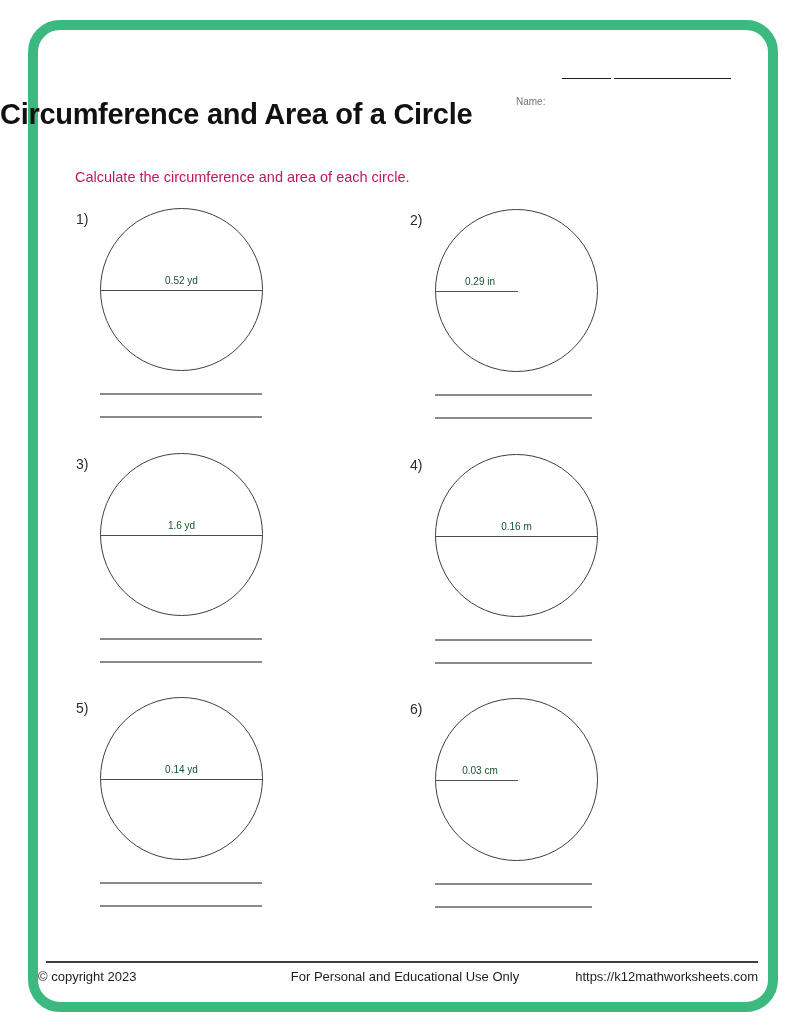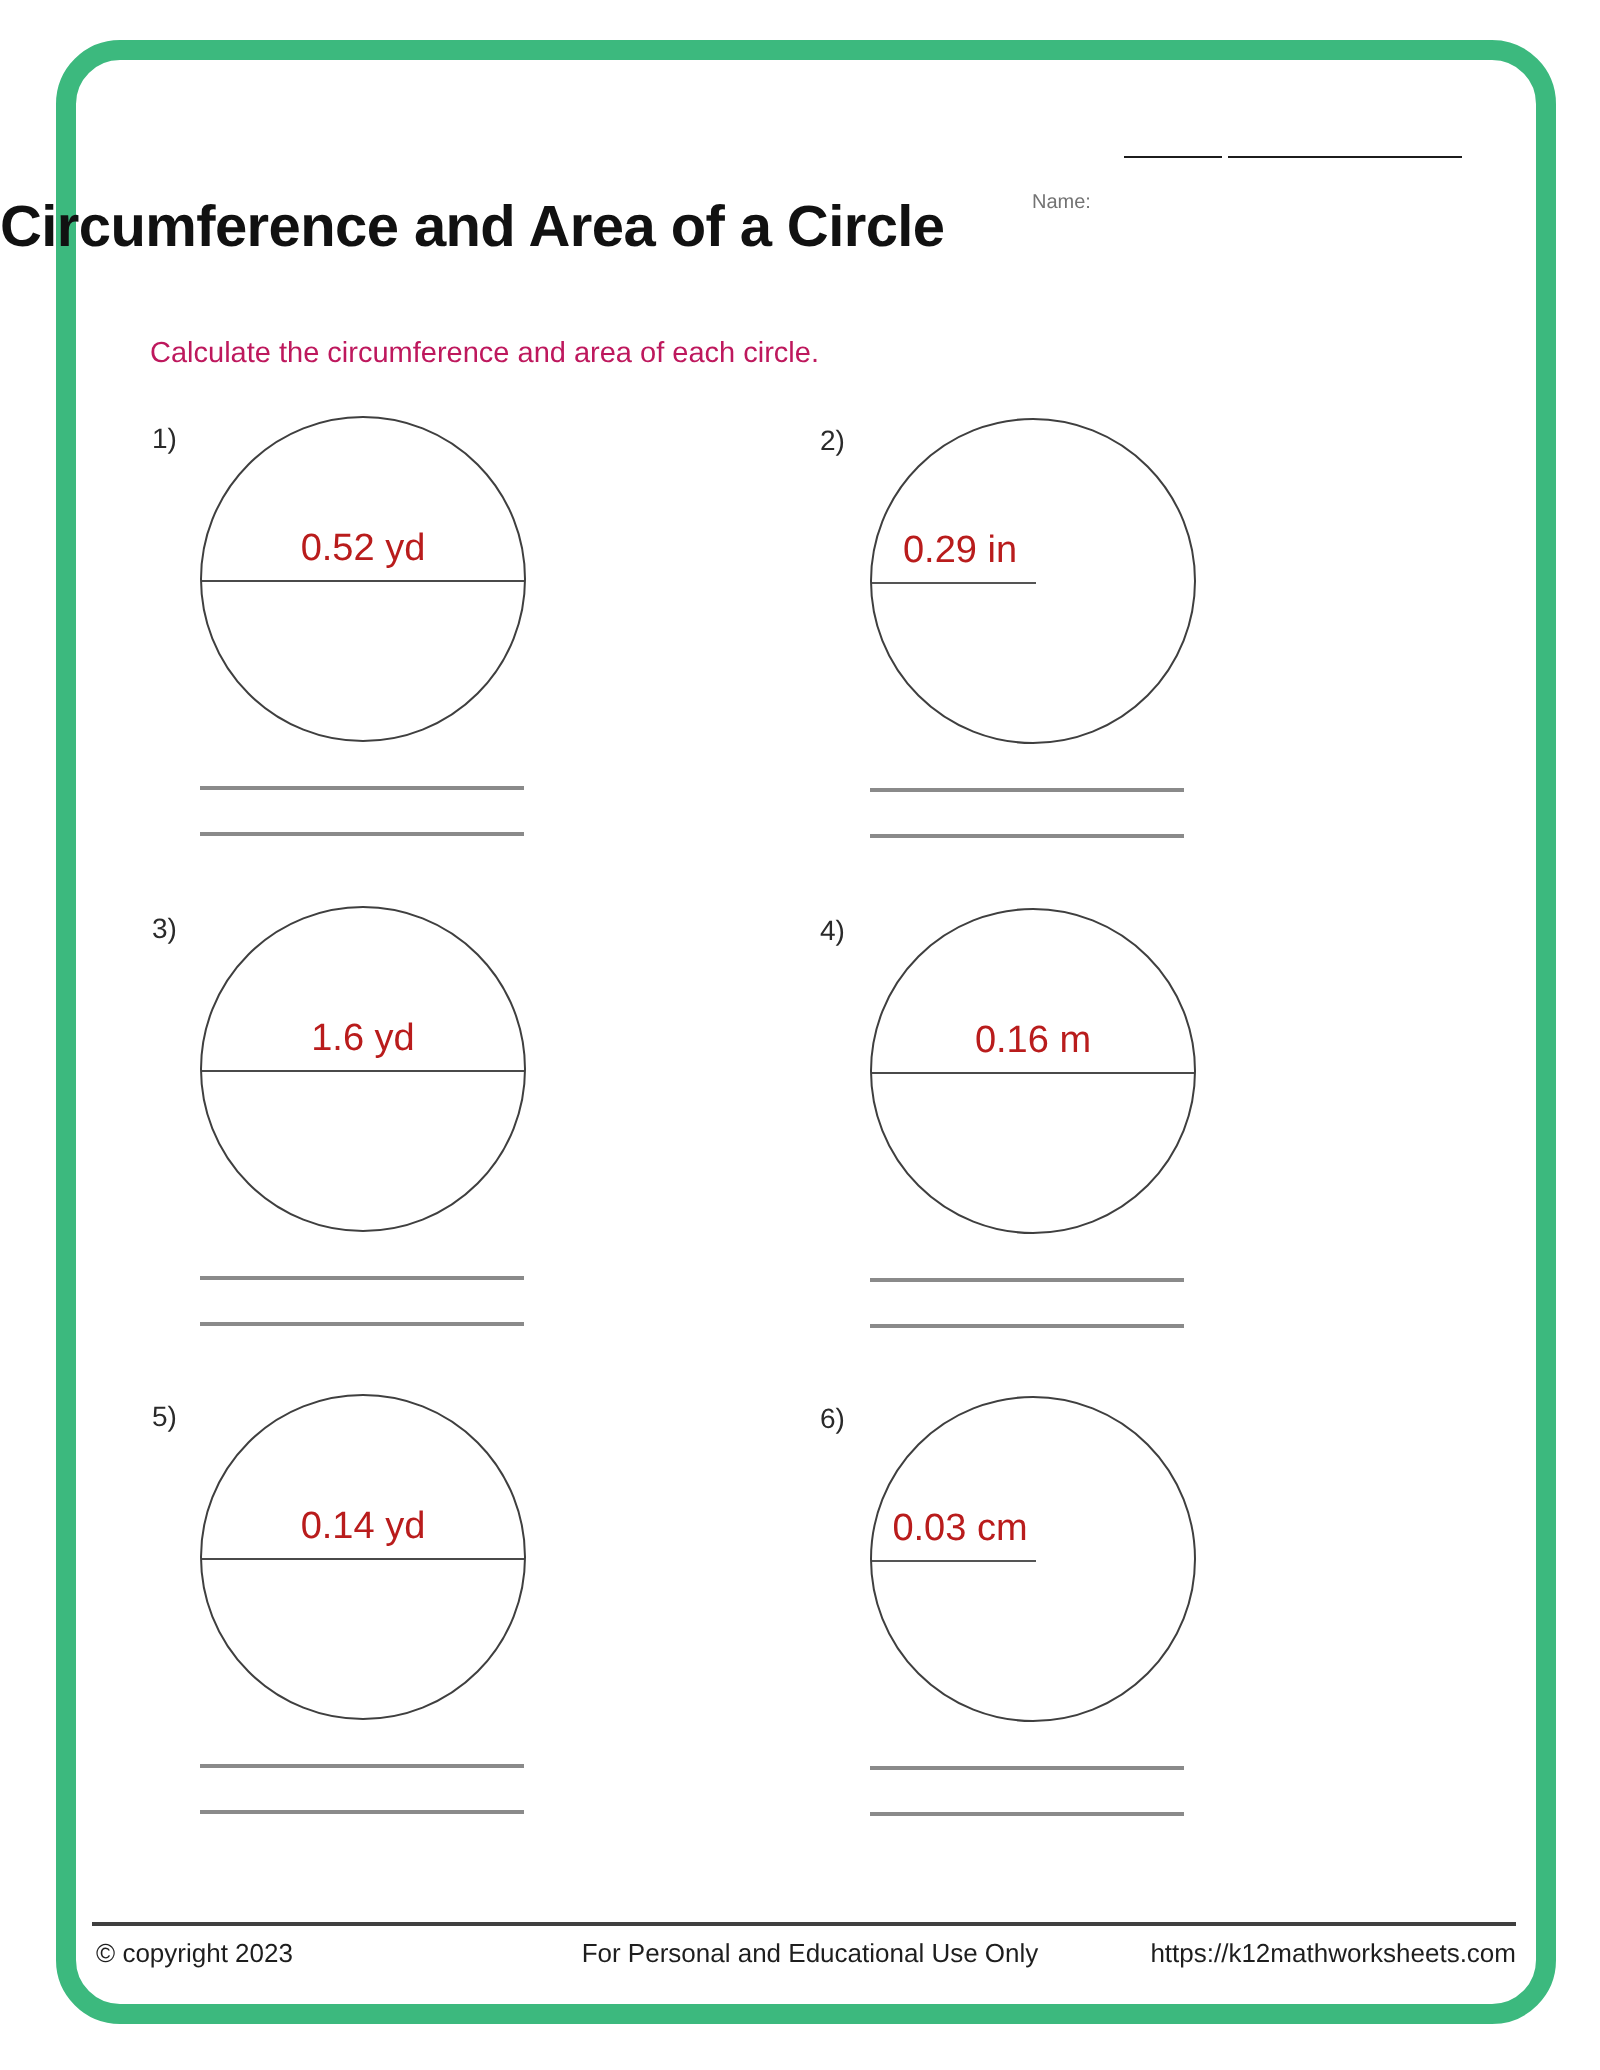--- a/index.html
+++ b/index.html
@@ -27,32 +27,32 @@
   .col1 .circle-wrap { left:24px; }
   .col2 .circle-wrap { left:25px; }
   .circle {
     position:absolute; left:0; top:0; width:100%; height:100%;
     border:1.5px solid #3f3f3f; border-radius:50%; box-sizing:border-box;
   }
   .dline { position:absolute; left:1px; right:1px; top:50%; border-top:1.6px solid #4a4a4a; height:0; }
   .rline { position:absolute; left:1px; width:50%; top:50%; border-top:1.8px solid #555; height:0; }
   .mlabel {
     position:absolute; left:0; right:0; bottom:calc(50% + 4px);
-    text-align:center; font-size:19px; color:#b91c1c;
+    text-align:center; font-size:10px; color:#14532d;
   }
   .mlabel.radius { left:4px; right:auto; width:82px; }
   .ans { position:absolute; border-top:2px solid #8a8a8a; height:0; }
   .col1 .ans { left:24px; width:162px; }
   .col2 .ans { left:25px; width:157px; }
   .ans.a1 { top:188px; }
   .ans.a2 { top:211px; }
 
   .footer-divider { position:absolute; left:46px; top:961px; width:712px; border-top:2px solid #3f3f3f; height:0; }
   .footer-text { position:absolute; top:969px; font-size:13px; color:#1e1e1e; }
-  .footer-copyright { left:48px;text-align:right; }
+  .footer-copyright { left:38px;text-align:right; }
   .footer-usage { left:0; width:810px; text-align:center; }
   .footer-url { right:42px;text-align:center; }
 </style>
 </head>
 <body>
 
 <div class="page">
 
   <div class="frame" style="border-color: rgb(60, 185, 126);"></div>
 

